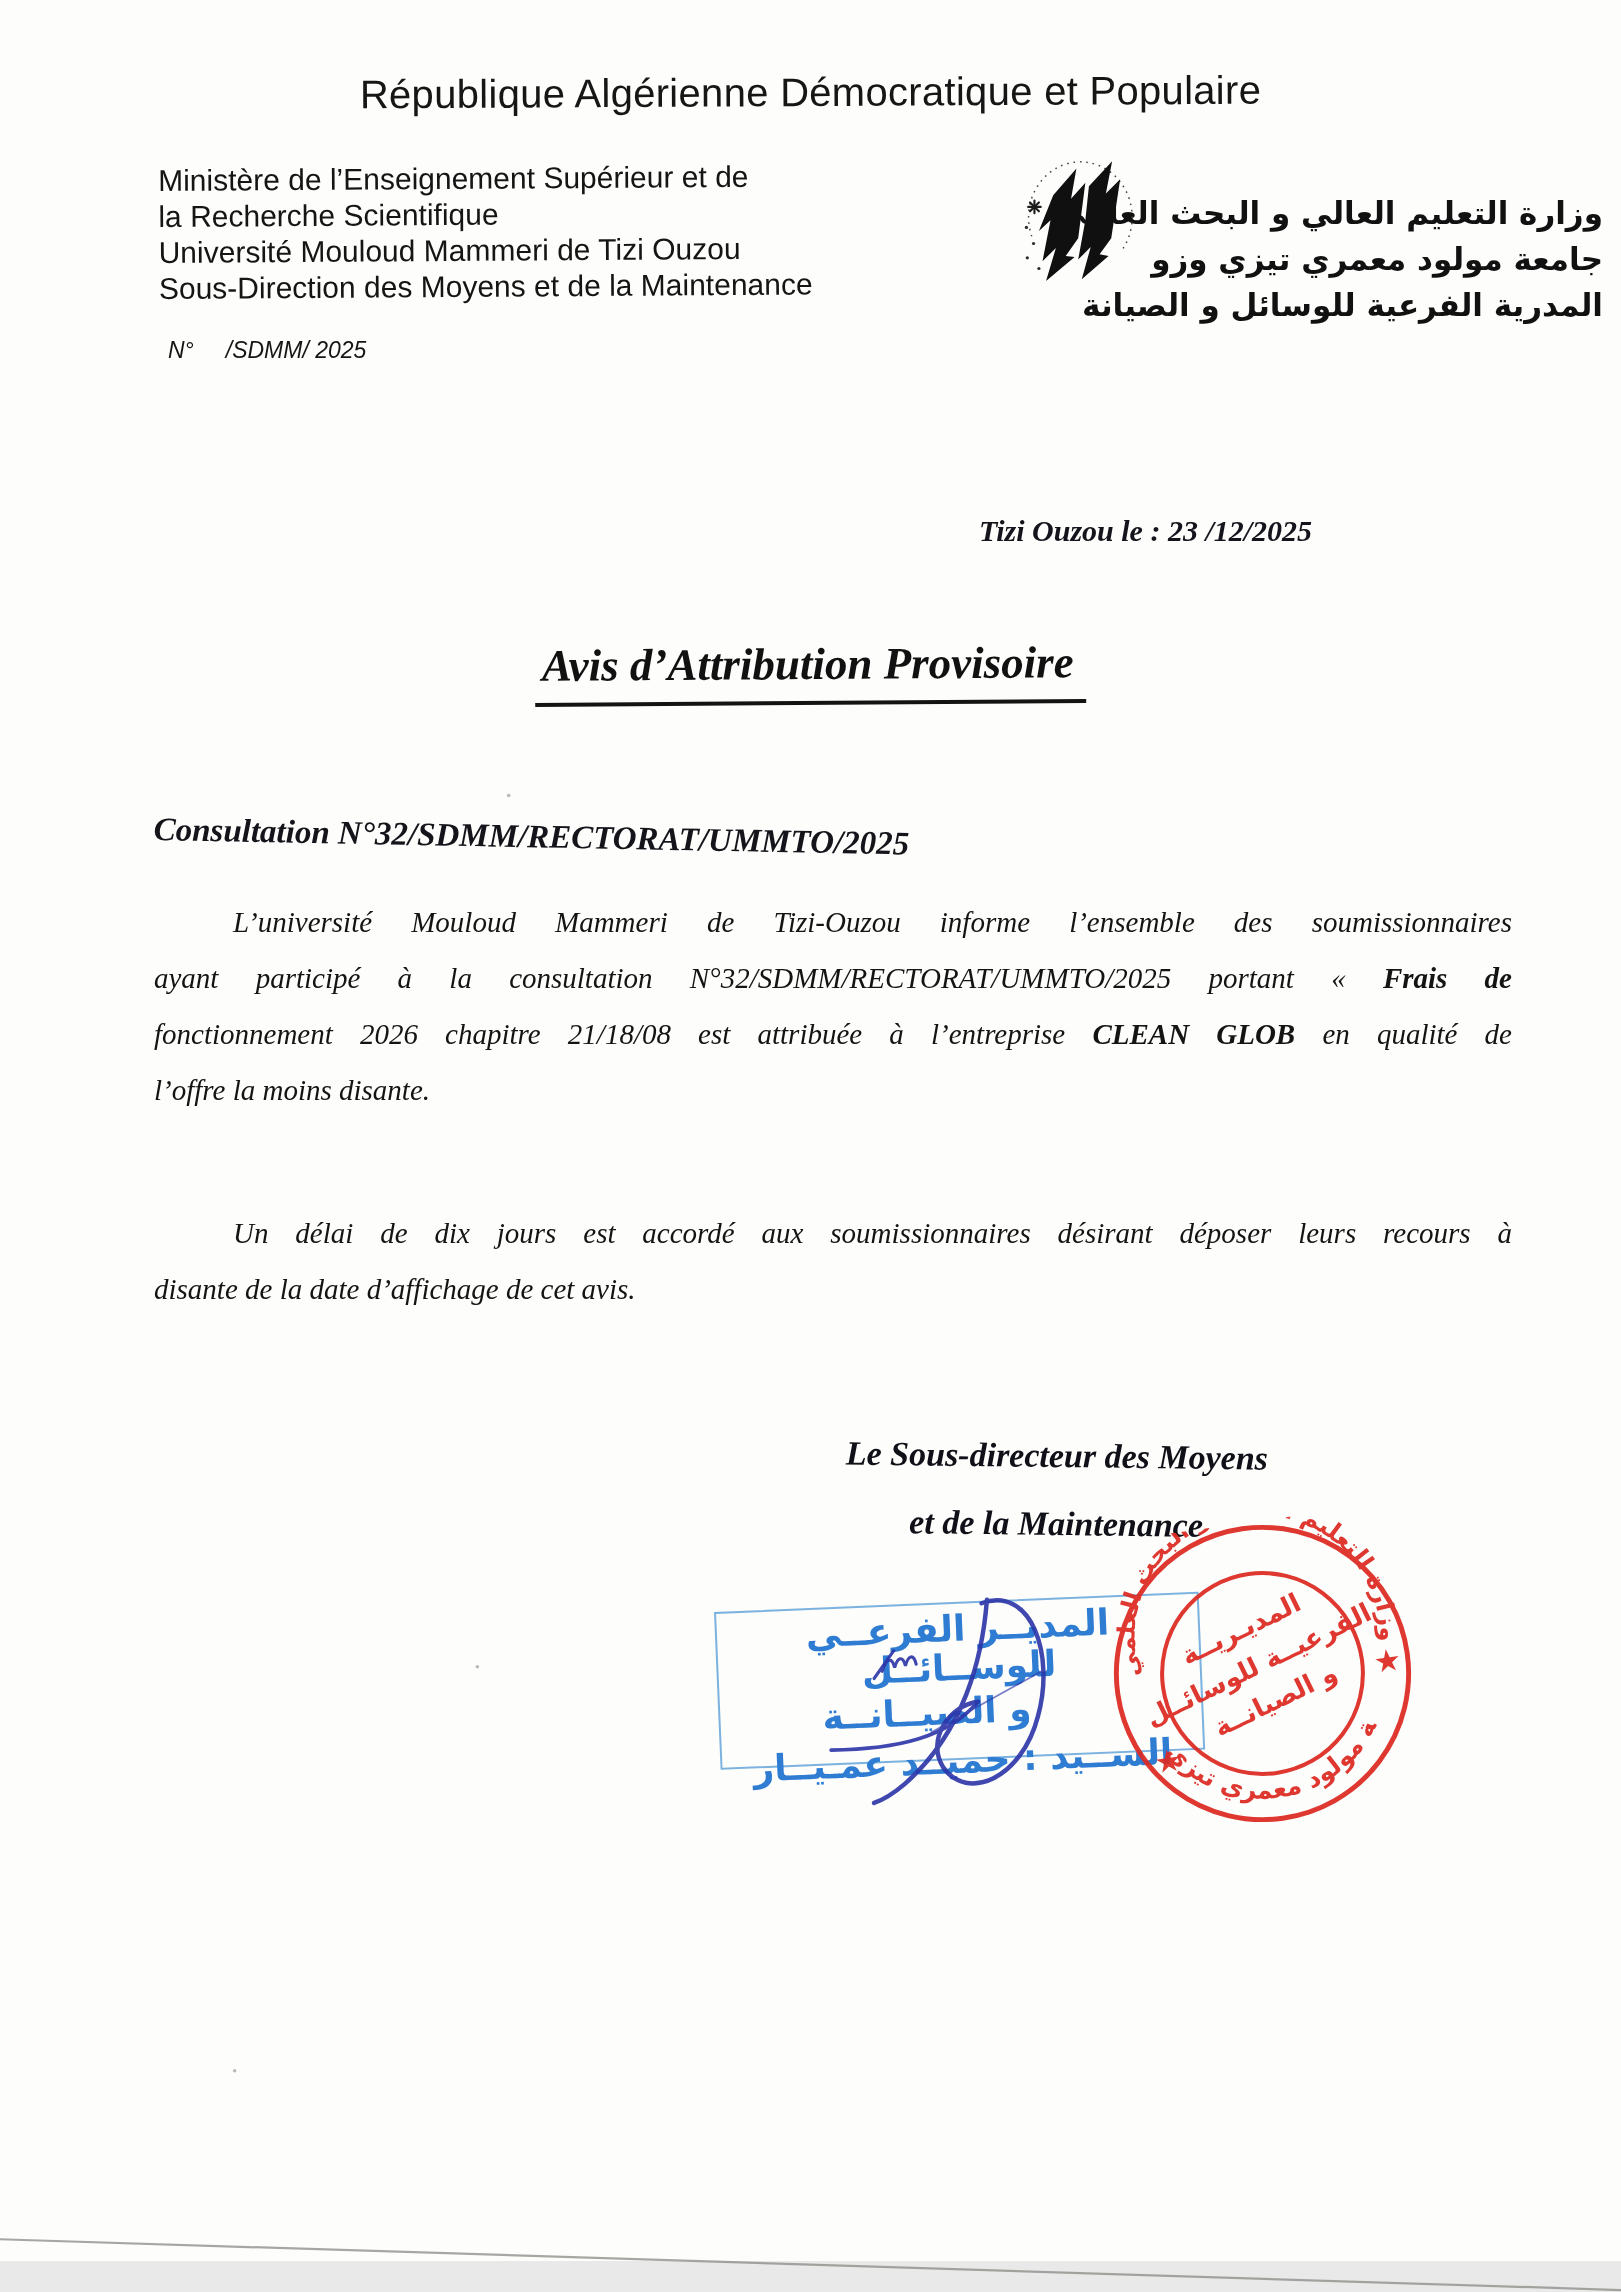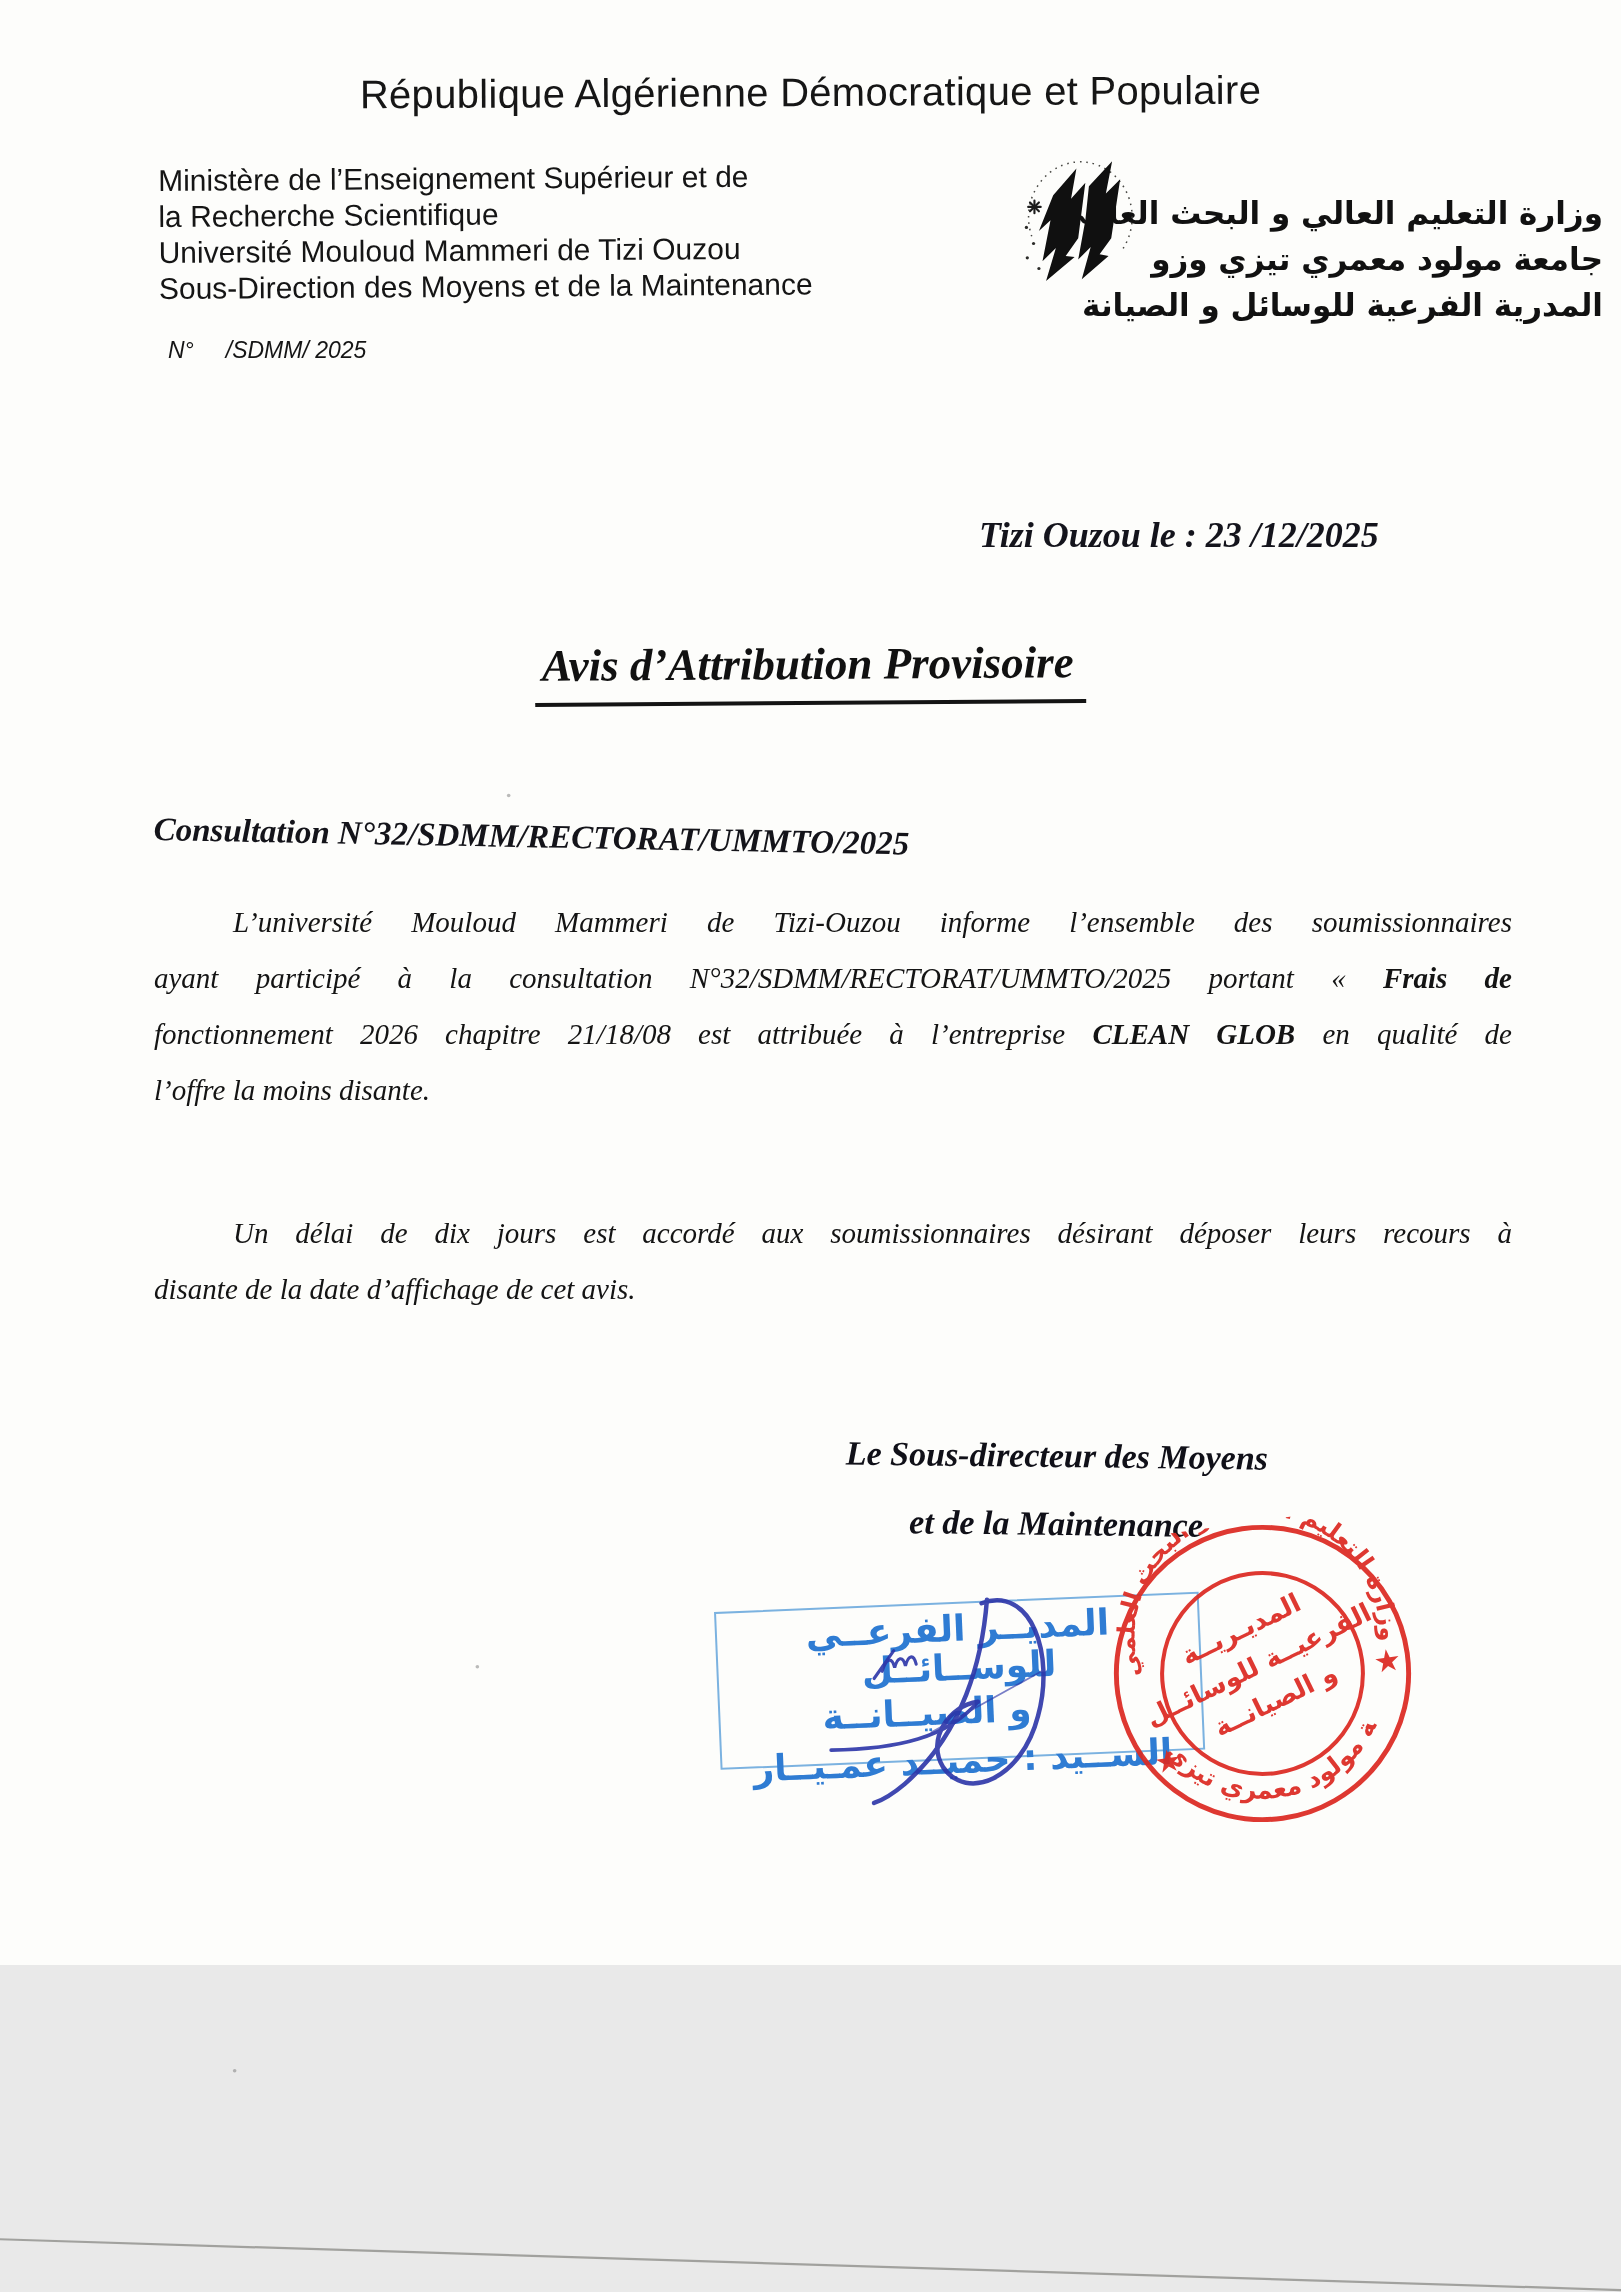--- a/index.html
+++ b/index.html
@@ -1,31 +1,31 @@
 <!DOCTYPE html>
 <html style="font-size:14.3px"><head>
 <meta charset="utf-8">
 <style>
   html,body{margin:0;padding:0;width:1621px;height:2293px;overflow:hidden;background:#e9e9e9;}
-  .paper{position:relative;width:1621px;height:1965px;background:#fdfdfb;color:#1a1a1a;}
+  .paper{position:relative;width:1621px;height:2261px;background:#fdfdfb;color:#1a1a1a;}
   .sans{font-family:"Liberation Sans",sans-serif;}
   .serif-i{font-family:"Liberation Serif",serif;font-style:italic;}
   .ar{font-family:"DejaVu Sans",sans-serif;direction:rtl;}
 
   .republic-title{position:absolute;top:70px;left:0;width:100%;text-align:center;
     font-size:40px;letter-spacing:0.3px;color:#161616;transform:rotate(-.3deg);}
   .hdr-left{position:absolute;left:158px;top:163px;font-size:30px;line-height:36px;
     color:#151515;transform:rotate(-.4deg);transform-origin:left top;}
   .ref-line{position:absolute;left:168px;top:337px;font-size:23px;font-style:italic;
     white-space:pre;color:#151515;}
   .hdr-ar{position:absolute;right:18px;top:190px;text-align:right;font-weight:700;
     font-size:31px;line-height:46px;color:#111;}
   .logo-svg{position:absolute;left:1019px;top:156px;}
 
-  .date-line{position:absolute;left:979px;top:514px;font-size:36px;font-weight:700;color:#14141c;}
+  .date-line{position:absolute;left:979px;top:514px;font-size:30px;font-weight:700;color:#14141c;}
   .main-title-wrap{position:absolute;top:638px;left:0;width:100%;text-align:center;transform:rotate(-.4deg);}
   .main-title{display:inline-block;font-size:45px;font-weight:700;color:#111;
     border-bottom:4.5px solid #141414;padding:0 12.5px 10.7px 7.2px;}
   .consult{position:absolute;left:154px;top:811px;font-size:33px;font-weight:700;color:#14141a;
     transform:rotate(1.1deg);transform-origin:left top;}
 
   .para{position:absolute;left:154px;width:1358px;font-size:29px;color:#141414;}
   .p1{top:894px;} .p2{top:1205px;}
   .jl{line-height:56px;height:56px;text-align:justify;text-align-last:justify;}
   .jl-first{text-indent:79px;}

